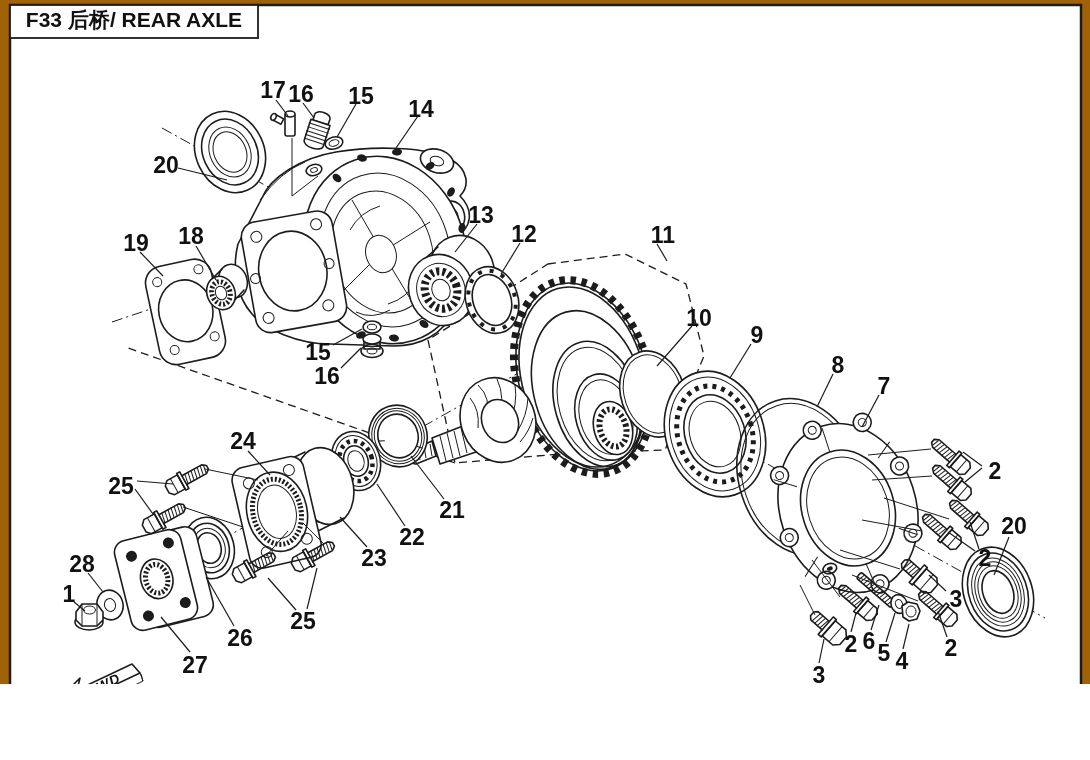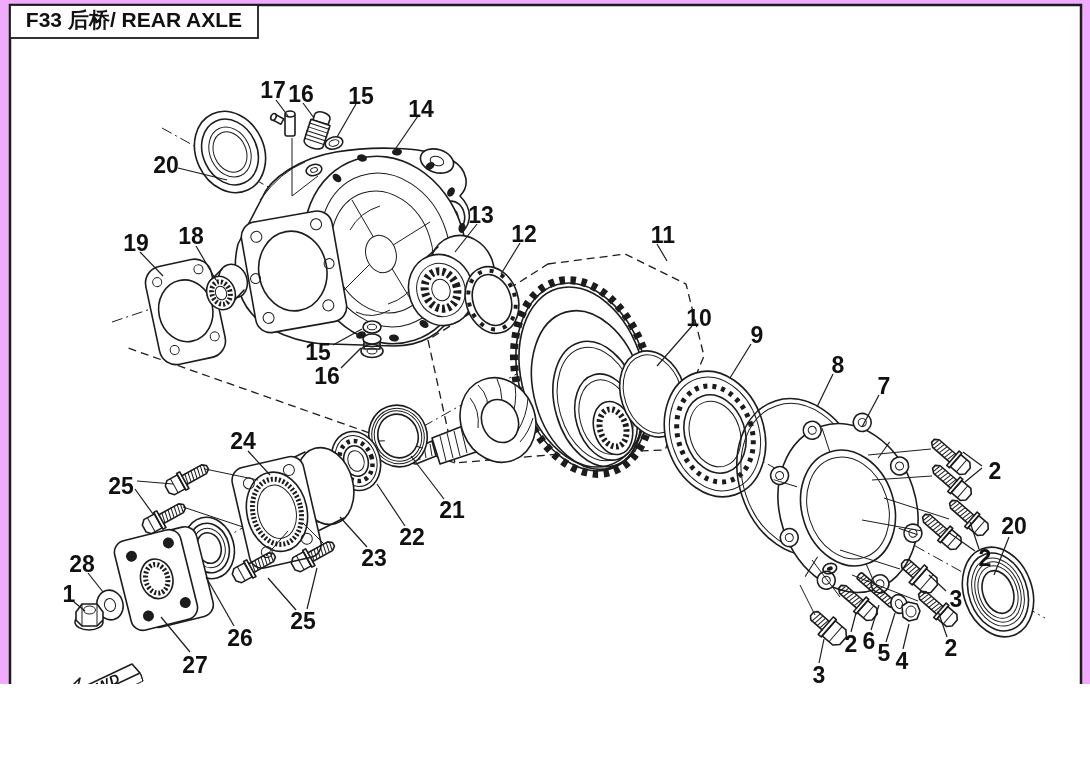--- a/index.html
+++ b/index.html
@@ -1,16 +1,16 @@
 <!DOCTYPE html>
 <html><head>
 <meta charset="utf-8">
 <style>
   html,body{margin:0;padding:0;background:#fff;}
-  #page{position:relative;width:1090px;height:684px;background:#f0abfc;font-family:"Liberation Sans",sans-serif;overflow:hidden;}
+  #page{position:relative;width:1090px;height:684px;background:#a16207;font-family:"Liberation Sans",sans-serif;overflow:hidden;}
   svg{position:absolute;left:0;top:0;}
   .ln{fill:none;stroke:#1c1c1c;stroke-width:1.6;stroke-linejoin:round;stroke-linecap:round;}
   .thin{fill:none;stroke:#1c1c1c;stroke-width:1;stroke-linejoin:round;}
   .wf{fill:#ffffff;stroke:#1c1c1c;stroke-width:1.6;stroke-linejoin:round;}
   .dk{fill:#1c1c1c;stroke:none;}
   .dash{fill:none;stroke:#1c1c1c;stroke-width:1.3;stroke-dasharray:8 5;}
   .axis{fill:none;stroke:#1c1c1c;stroke-width:1;stroke-dasharray:11 4 2 4;}
   .leader{fill:none;stroke:#1c1c1c;stroke-width:1.2;}
   .teethstroke{fill:none;stroke:#1c1c1c;stroke-width:8;stroke-dasharray:5.5 5.5;}
   .splinestroke{fill:none;stroke:#1c1c1c;stroke-width:6;stroke-dasharray:2.5 2.5;}

